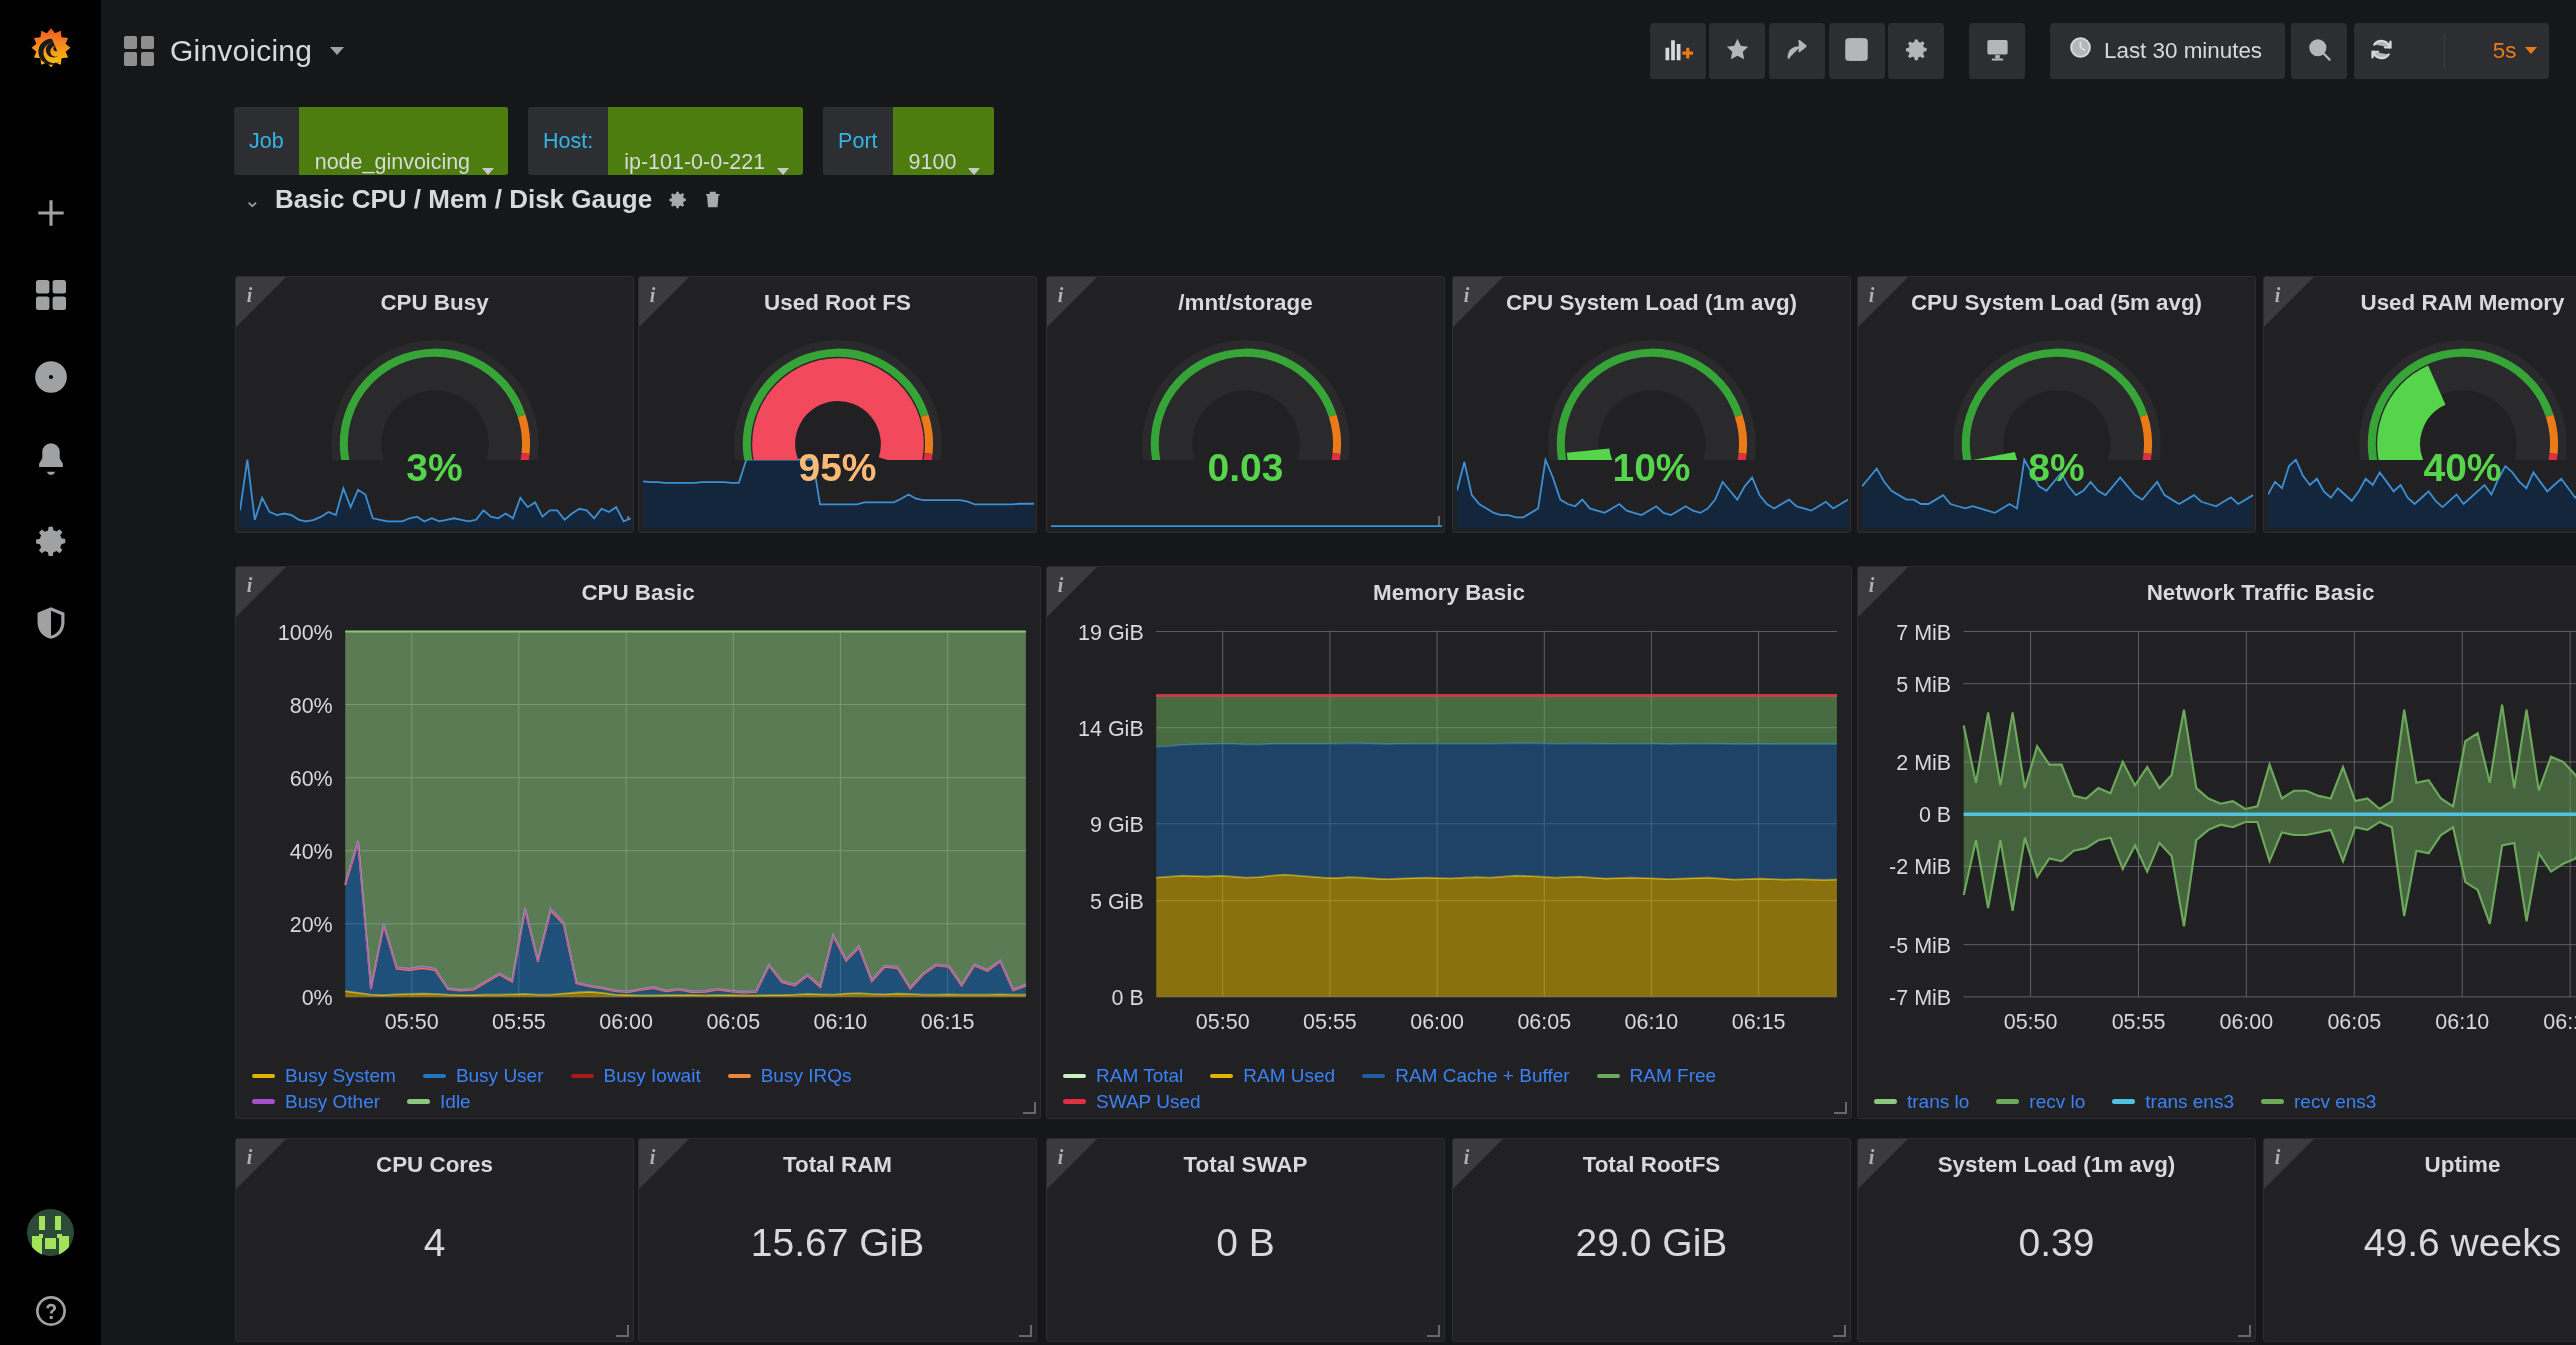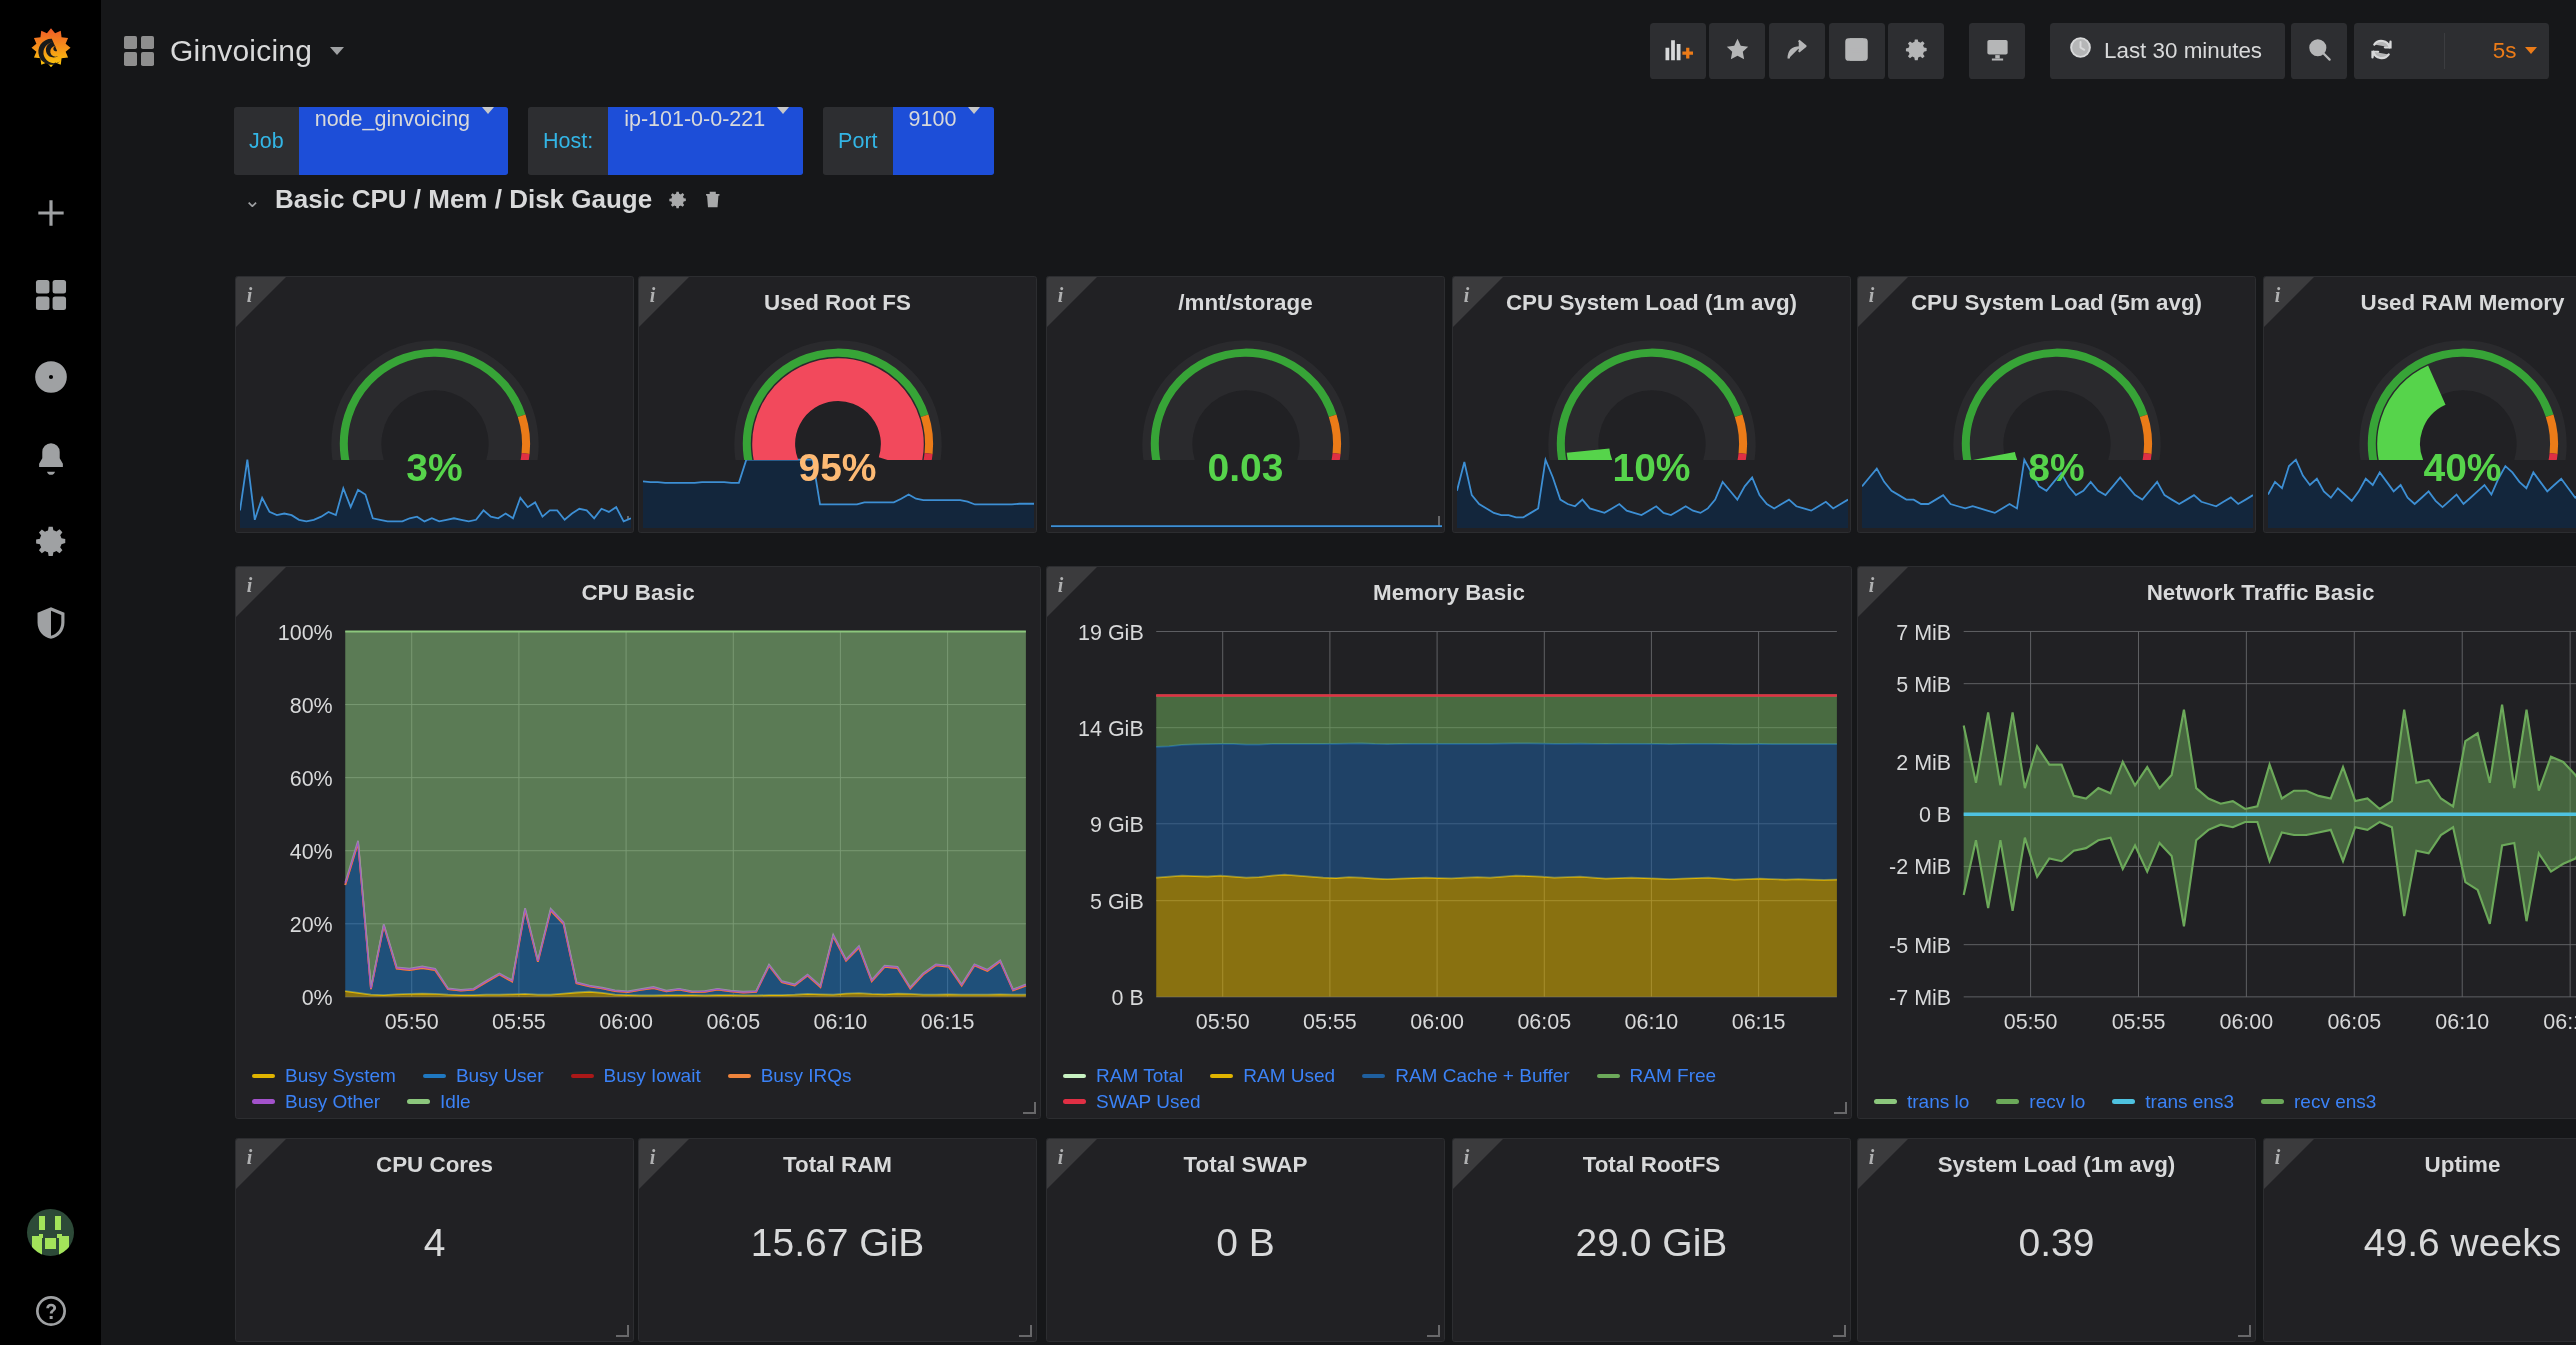--- a/index.html
+++ b/index.html
@@ -64,22 +64,22 @@
   #refresh-interval { color: #eb7b18; font-size: 22.4px; padding: 0 12.5px 0 14.3px; display:flex; align-items:center; gap:8px; }
 
   
   #varsrow { display: flex; align-items: center; gap: 20px; padding: 10.7px 0 0 133px; height: 70px; }
   .var-box { display: flex; height: 68px; border-radius: 2.7px; overflow: hidden; background: #141414;}
   .var-label {
     background: #2d2e31; color: #33b5e5; font-size: 21.5px;
     display: flex; align-items: center; padding: 0 15px;
   }
   .var-value {
-    background: #1d4ed8; color: #d8d9da; font-size: 21.5px;
-    display: flex; align-items: flex-start; gap: 11.6px; padding: 0 14.3px 0 16px;
+    background: #4d7c0f; color: #d8d9da; font-size: 21.5px;
+    display: flex; align-items: flex-end; gap: 11.6px; padding: 0 14.3px 0 16px;
   }
   .caret-v { width: 0; height: 0; border-left: 6.3px solid transparent; border-right: 6.3px solid transparent; border-top: 7.2px solid #c7c8c9; }
 
   
   #rowhdr { display: flex; align-items: center; gap: 14.3px; padding-left: 143px; height: 50px; margin-top: 3.6px; }
   #rowhdr .chev { color: #9fa1a3; font-size: 20px; line-height: 1; }
   #rowhdr .rtitle { color: #d8d9da; font-size: 26px; font-weight: 700; }
   #rowhdr .ricon { color: #8e8e8e; display: flex; align-items: center; }
   #rowhdr .ricon svg { width: 21.5px; height: 21.5px; fill: #a8a9aa; }
 
@@ -380,20 +380,21 @@
           <path d="M9.5 6.5V4h5v2.5"></path>
           <path d="M6.5 6.5l1 13h9l1-13"></path>
         </svg>
     </span>
   </div>
 
   <div id="panels">
       <div class="panel" style="left: 134px; top: 276px; width: 399px; height: 257px;">
         <div class="panel-corner"></div>
         <div class="panel-info">i</div>
+        <div class="panel-title">CPU Busy</div>
         <div class="resize-h"></div>
         <div class="gauge-wrap">
           <svg width="391" height="79" viewBox="0 0 436 88" class="spark">
             <polygon points="0,88 0.0,68.4 8.2,11.9 16.5,78.9 24.7,54.3 32.9,70.1 41.1,73.7 49.4,71.9 57.6,73.7 65.8,78.9 74.0,80.7 82.3,78.9 90.5,75.4 98.7,70.1 106.9,73.7 115.2,43.7 123.4,64.8 131.6,45.4 139.8,50.7 148.1,77.2 156.3,78.9 164.5,80.7 172.8,80.7 181.0,80.7 189.2,77.2 197.4,75.4 205.7,80.7 213.9,77.2 222.1,80.7 230.3,78.9 238.6,77.2 246.8,78.9 255.0,80.7 263.2,78.9 271.5,68.4 279.7,75.4 287.9,77.2 296.2,71.9 304.4,77.2 312.6,54.3 320.8,64.8 329.1,59.5 337.3,75.4 345.5,68.4 353.7,68.4 362.0,78.9 370.2,71.9 378.4,66.6 386.6,68.4 394.9,77.2 403.1,66.6 411.3,70.1 419.5,64.8 427.8,80.7 436.0,77.2 436,88" fill="#13263c"></polygon>
             <polyline points="0.0,68.4 8.2,11.9 16.5,78.9 24.7,54.3 32.9,70.1 41.1,73.7 49.4,71.9 57.6,73.7 65.8,78.9 74.0,80.7 82.3,78.9 90.5,75.4 98.7,70.1 106.9,73.7 115.2,43.7 123.4,64.8 131.6,45.4 139.8,50.7 148.1,77.2 156.3,78.9 164.5,80.7 172.8,80.7 181.0,80.7 189.2,77.2 197.4,75.4 205.7,80.7 213.9,77.2 222.1,80.7 230.3,78.9 238.6,77.2 246.8,78.9 255.0,80.7 263.2,78.9 271.5,68.4 279.7,75.4 287.9,77.2 296.2,71.9 304.4,77.2 312.6,54.3 320.8,64.8 329.1,59.5 337.3,75.4 345.5,68.4 353.7,68.4 362.0,78.9 370.2,71.9 378.4,66.6 386.6,68.4 394.9,77.2 403.1,66.6 411.3,70.1 419.5,64.8 427.8,80.7 436.0,77.2" fill="none" stroke="#3d8fd4" stroke-width="2"></polyline>
           </svg>
           <svg width="215" height="134" viewBox="0 0 240 150" class="gauge-svg">
             <path d="M 43.8 176.0 A 88 88 0 1 1 196.2 176.0" fill="none" stroke="#2a2a2d" stroke-width="56"></path>
             <path d="M 31.7 183.0 A 102 102 0 1 1 217.0 100.5" fill="none" stroke="#37a437" stroke-width="9"></path>
             <path d="M 217.0 100.5 A 102 102 0 0 1 221.4 142.7" fill="none" stroke="#eb7b18" stroke-width="9"></path>

